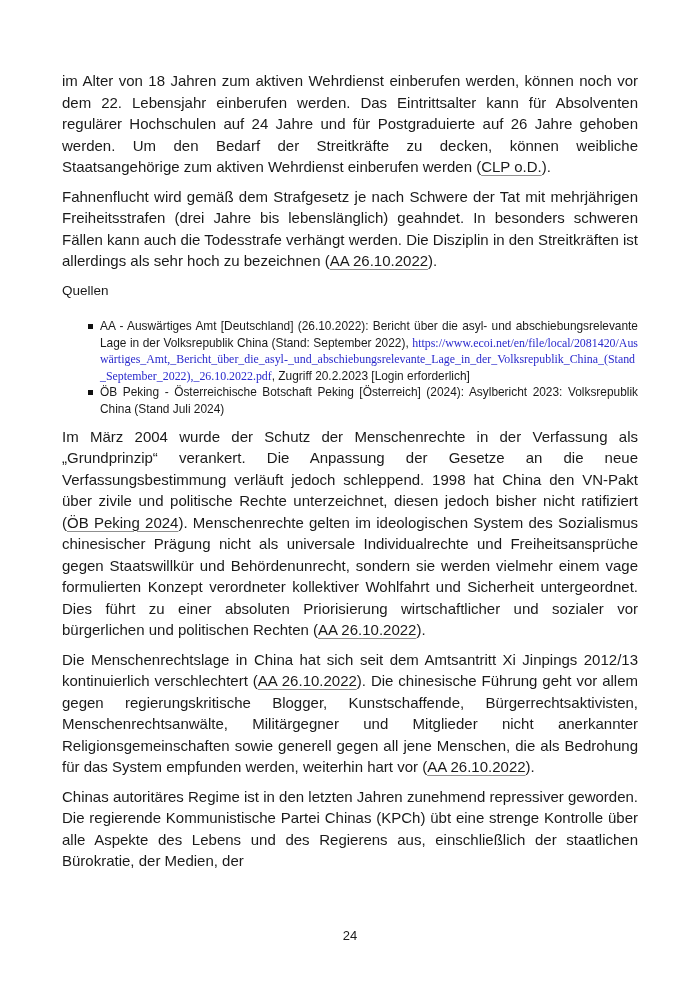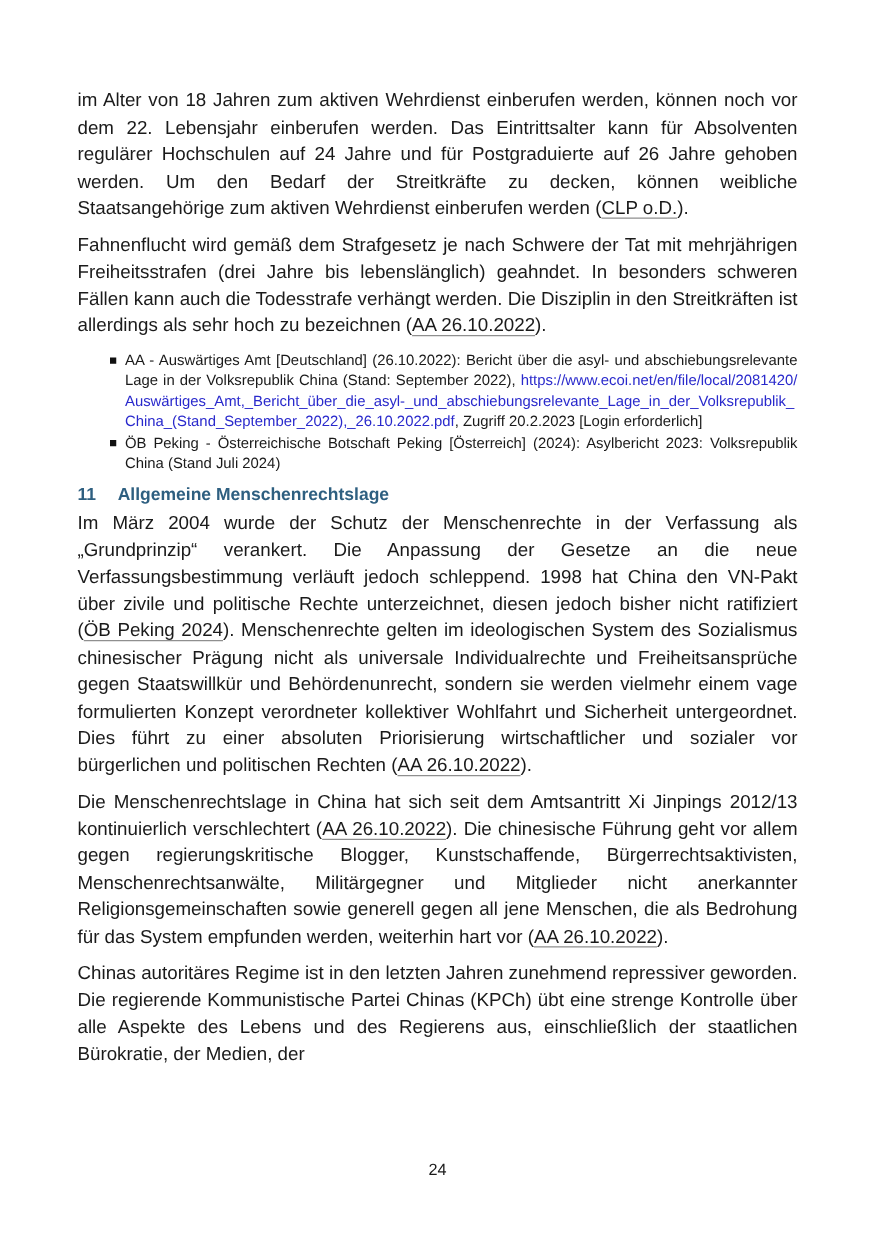--- a/index.html
+++ b/index.html
@@ -38,20 +38,21 @@
     text-decoration-color:var(--ref-underline);
     text-decoration-thickness:1px;
     text-underline-offset:3px;
     cursor:pointer;
   }
   a.link{
     color:var(--link-blue);
     text-decoration:none;
     word-break:break-all;
     cursor:pointer;
+    font-family:Liberation Serif, serif;
   }
   .quellen{
     margin:0 0 17px 0;
     font-size:13.5px;
     line-height:21.5px;
   }
   ul.sources{
     margin:0 0 8px 0;
     padding:0 0 0 26px;
     list-style:none;
@@ -94,26 +95,23 @@
     color:var(--text-color);
   }
 </style>
 </head>
 <body>
 
 <div class="page">
   <main class="content">
     <p class="body-par"><span>im Alter von 18 Jahren zum aktiven Wehrdienst einberufen werden, können noch vor dem 22. Lebensjahr einberufen werden. Das Eintrittsalter kann für Absolventen regulärer Hochschulen auf 24 Jahre und für Postgraduierte auf 26 Jahre gehoben werden. Um den Bedarf der Streitkräfte zu decken, können weibliche Staatsangehörige zum aktiven Wehrdienst einberufen werden (</span><span class="ref">CLP o.D.</span><span>).</span></p>
     <p class="body-par"><span>Fahnenflucht wird gemäß dem Strafgesetz je nach Schwere der Tat mit mehrjährigen Freiheitsstrafen (drei Jahre bis lebenslänglich) geahndet. In besonders schweren Fällen kann auch die Todesstrafe verhängt werden. Die Disziplin in den Streitkräften ist allerdings als sehr hoch zu bezeichnen (</span><span class="ref">AA 26.10.2022</span><span>).</span></p>
+    <p class="quellen">Quellen</p>
     <ul class="sources">
         <li><span>AA - Auswärtiges Amt [Deutschland] (26.10.2022): Bericht über die asyl- und abschiebungsrelevante Lage in der Volksrepublik China (Stand: September 2022), </span><a class="link" href="#">https://www.ecoi.net/en/file/local/2081420/Auswärtiges_Amt,_Bericht_über_die_asyl-_und_abschiebungsrelevante_Lage_in_der_Volksrepublik_China_(Stand_September_2022),_26.10.2022.pdf</a><span>, Zugriff 20.2.2023 [Login erforderlich]</span></li>
         <li><span>ÖB Peking - Österreichische Botschaft Peking [Österreich] (2024): Asylbericht 2023: Volksrepublik China (Stand Juli 2024)</span></li>
       </ul>
-    <h2 class="section-heading">
-      <span class="sec-num">11</span>
-      <span class="sec-title">Allgemeine Menschenrechtslage</span>
-    </h2>
     <p class="body-par"><span>Im März 2004 wurde der Schutz der Menschenrechte in der Verfassung als „Grundprinzip“ verankert. Die Anpassung der Gesetze an die neue Verfassungsbestimmung verläuft jedoch schleppend. 1998 hat China den VN-Pakt über zivile und politische Rechte unterzeichnet, diesen jedoch bisher nicht ratifiziert (</span><span class="ref">ÖB Peking 2024</span><span>). Menschenrechte gelten im ideologischen System des Sozialismus chinesischer Prägung nicht als universale Individualrechte und Freiheitsansprüche gegen Staatswillkür und Behördenunrecht, sondern sie werden vielmehr einem vage formulierten Konzept verordneter kollektiver Wohlfahrt und Sicherheit untergeordnet. Dies führt zu einer absoluten Priorisierung wirtschaftlicher und sozialer vor bürgerlichen und politischen Rechten (</span><span class="ref">AA 26.10.2022</span><span>).</span></p>
     <p class="body-par"><span>Die Menschenrechtslage in China hat sich seit dem Amtsantritt Xi Jinpings 2012/13 kontinuierlich verschlechtert (</span><span class="ref">AA 26.10.2022</span><span>). Die chinesische Führung geht vor allem gegen regierungskritische Blogger, Kunstschaffende, Bürgerrechtsaktivisten, Menschenrechtsanwälte, Militärgegner und Mitglieder nicht anerkannter Religionsgemeinschaften sowie generell gegen all jene Menschen, die als Bedrohung für das System empfunden werden, weiterhin hart vor (</span><span class="ref">AA 26.10.2022</span><span>).</span></p>
     <p class="body-par"><span>Chinas autoritäres Regime ist in den letzten Jahren zunehmend repressiver geworden. Die regierende Kommunistische Partei Chinas (KPCh) übt eine strenge Kontrolle über alle Aspekte des Lebens und des Regierens aus, einschließlich der staatlichen Bürokratie, der Medien, der</span></p>
   </main>
   <div class="page-number">24</div>
 </div>
 
 </body></html>

